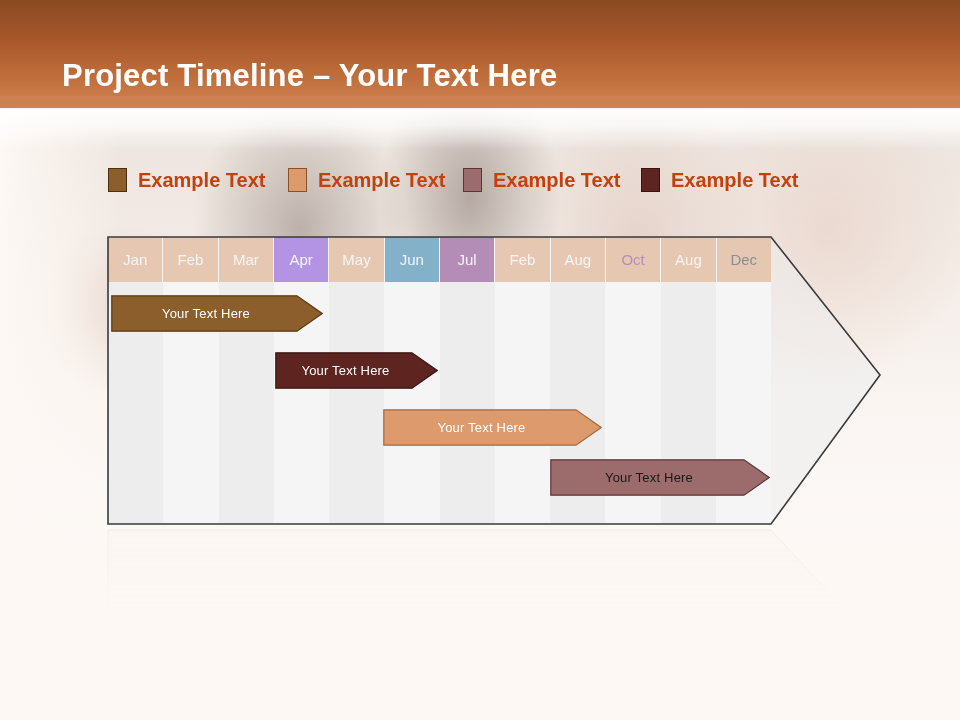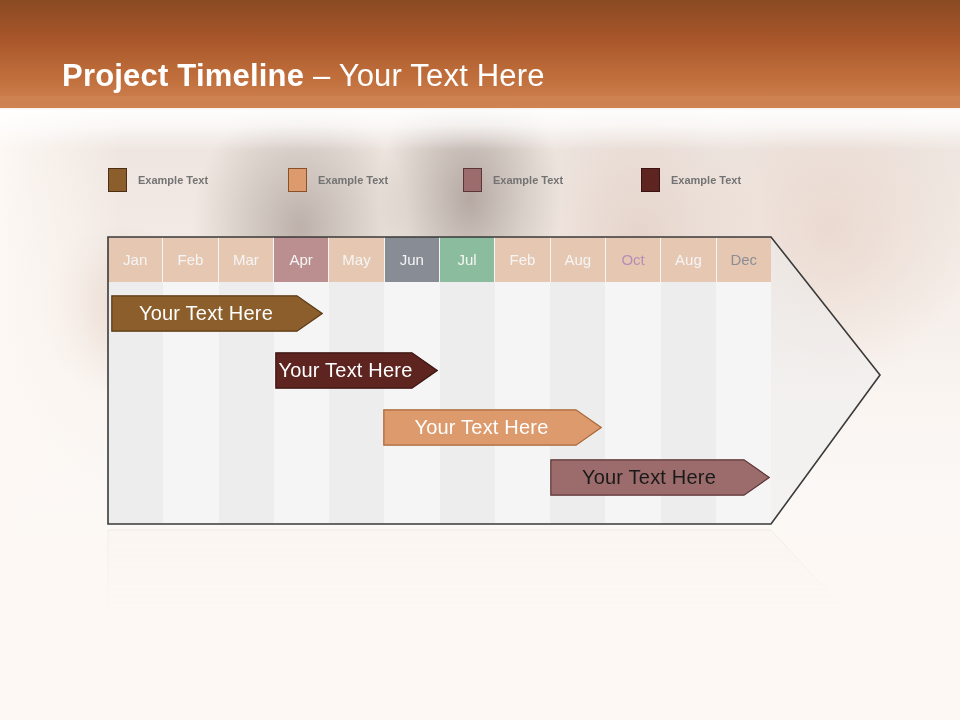--- a/index.html
+++ b/index.html
@@ -43,31 +43,31 @@
   }
   .header-glow {
     position:absolute; left:0; top:96px; width:960px; height:14px;
     background:linear-gradient(180deg, rgba(207,131,82,0.95) 0%, rgba(255,255,255,0.0) 100%);
   }
   .title {
     position:absolute; left:62px; top:58px;
     font-size:31px; color:#ffffff; white-space:nowrap; letter-spacing:0.2px;
   }
   .title .bold { font-weight:bold; }
-  .title .light { font-weight:normal;margin-top:12px; }
+  .title .light { font-weight:bold;margin-top:12px; }
 
   
   .legend { position:absolute; left:108px; top:168px; width:720px; height:28px; }
   .legend-item { position:absolute; top:0; display:flex; align-items:center; }
   .legend-swatch {
     width:19px; height:24px; border:1px solid rgba(60,35,20,0.75);
     display:inline-block;
   }
   .legend-label {
-    margin-left:11px; font-size:11px; font-weight:bold; color:#737373;
+    margin-left:11px; font-size:20px; font-weight:bold; color:#c2410c;
     white-space:nowrap;
   }
 
   
   .timeline-wrap { position:absolute; left:0; top:0; width:960px; height:720px;padding-left:22px; }
 
   .tl-body {
     position:absolute; left:108px; top:237px; width:663px; height:287px;
     background:#ffffff;
   }
@@ -101,21 +101,21 @@
 
   
   .bar {
     position:absolute; height:37px;
     display:flex; align-items:center; justify-content:center;
   }
   .bar-shape {
     position:absolute; left:0; top:0; width:100%; height:100%;
   }
   .bar-text {
-    position:relative; font-size:20px; white-space:nowrap;
+    position:relative; font-size:13px; white-space:nowrap;
     padding-right:22px; letter-spacing:0.2px;
   }
 </style>
 </head>
 <body>
 
 <div class="bg-photo"></div>
 <div class="bg-fade-left"></div>
 <div class="bg-fade-top"></div>
 <div class="bg-fade-bottom"></div>
@@ -158,24 +158,24 @@
       <div class="tl-col plain" style="left: 386.75px; width: 55.25px;"></div>
       <div class="tl-col shade" style="left: 442px; width: 55.25px;"></div>
       <div class="tl-col plain" style="left: 497.25px; width: 55.25px;"></div>
       <div class="tl-col shade" style="left: 552.5px; width: 55.25px;"></div>
       <div class="tl-col plain" style="left: 607.75px; width: 55.25px;"></div>
     </div>
   <div class="tl-head" id="head-root">
       <div class="tl-head-cell" style="background: rgb(221, 154, 108); color: rgb(255, 255, 255);">Jan</div>
       <div class="tl-head-cell" style="background: rgb(221, 154, 108); color: rgb(255, 255, 255);">Feb</div>
       <div class="tl-head-cell" style="background: rgb(221, 154, 108); color: rgb(255, 255, 255);">Mar</div>
-      <div class="tl-head-cell" style="background: #7f1d1d; color: rgb(255, 255, 255);">Apr</div>
+      <div class="tl-head-cell" style="background: #6d28d9; color: rgb(255, 255, 255);">Apr</div>
       <div class="tl-head-cell" style="background: rgb(221, 154, 108); color: rgb(255, 255, 255);">May</div>
-      <div class="tl-head-cell" style="background: #0f172a; color: rgb(255, 255, 255);">Jun</div>
-      <div class="tl-head-cell" style="background: #15803d; color: rgb(255, 255, 255);">Jul</div>
+      <div class="tl-head-cell" style="background: #0369a1; color: rgb(255, 255, 255);">Jun</div>
+      <div class="tl-head-cell" style="background: #701a75; color: rgb(255, 255, 255);">Jul</div>
       <div class="tl-head-cell" style="background: rgb(221, 154, 108); color: rgb(255, 255, 255);">Feb</div>
       <div class="tl-head-cell" style="background: rgb(221, 154, 108); color: rgb(255, 255, 255);">Aug</div>
       <div class="tl-head-cell" style="background: rgb(221, 154, 108); color: #701a75;">Oct</div>
       <div class="tl-head-cell" style="background: rgb(221, 154, 108); color: rgb(255, 255, 255);">Aug</div>
       <div class="tl-head-cell" style="background: rgb(221, 154, 108); color: #0f172a;">Dec</div>
     </div>
 
   <svg class="tl-outline" viewBox="0 0 800 310" width="800" height="310">
     <polygon id="arrow-poly" points="8,9 671,9 780,147 671,296 8,296" fill="#ececec" fill-opacity="0.55" stroke="#3a3a3a" stroke-width="1.6"></polygon>
   </svg>

